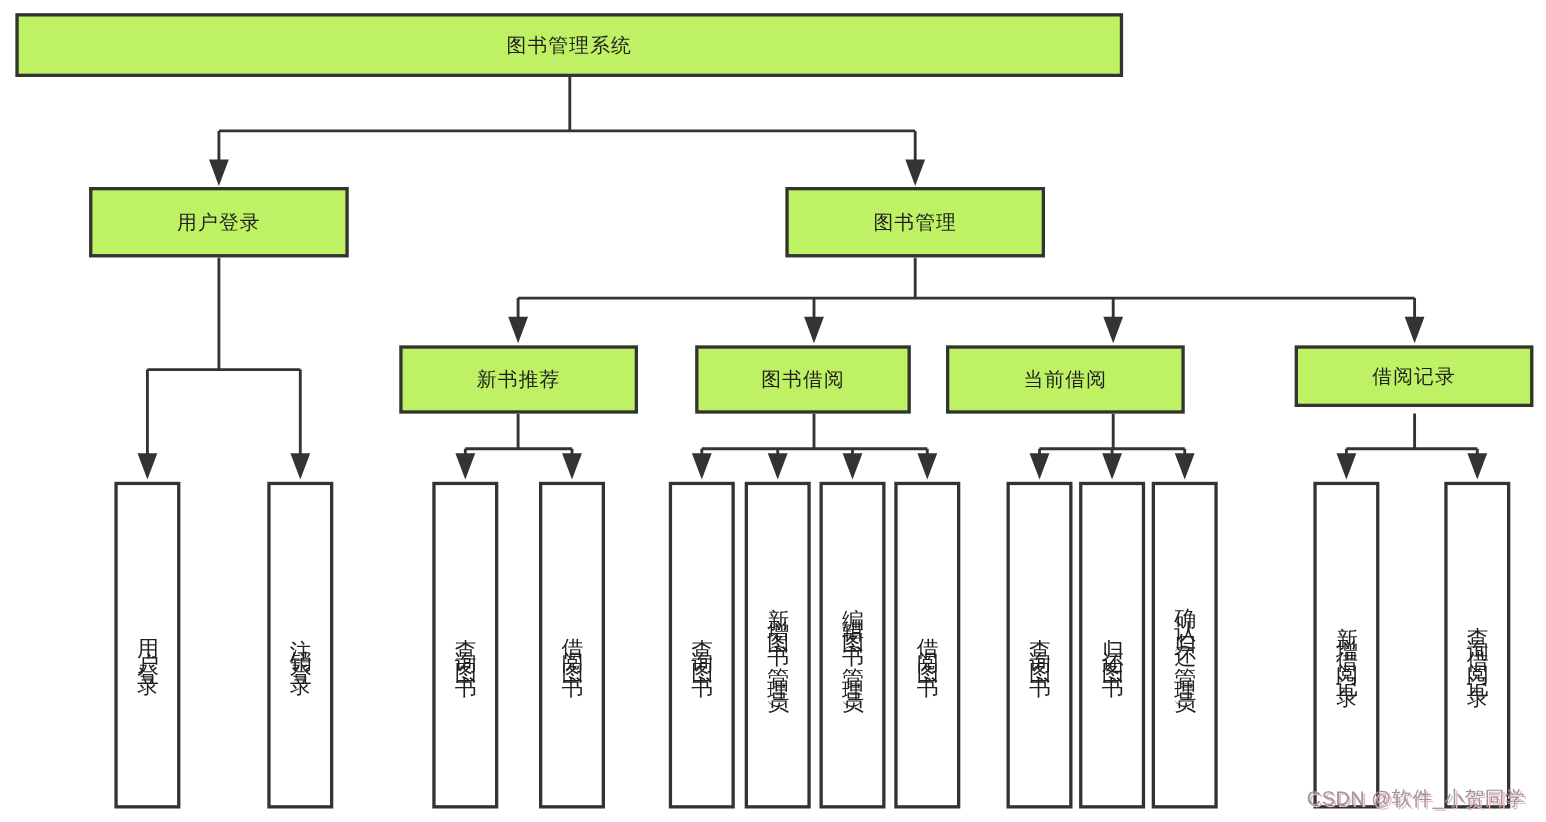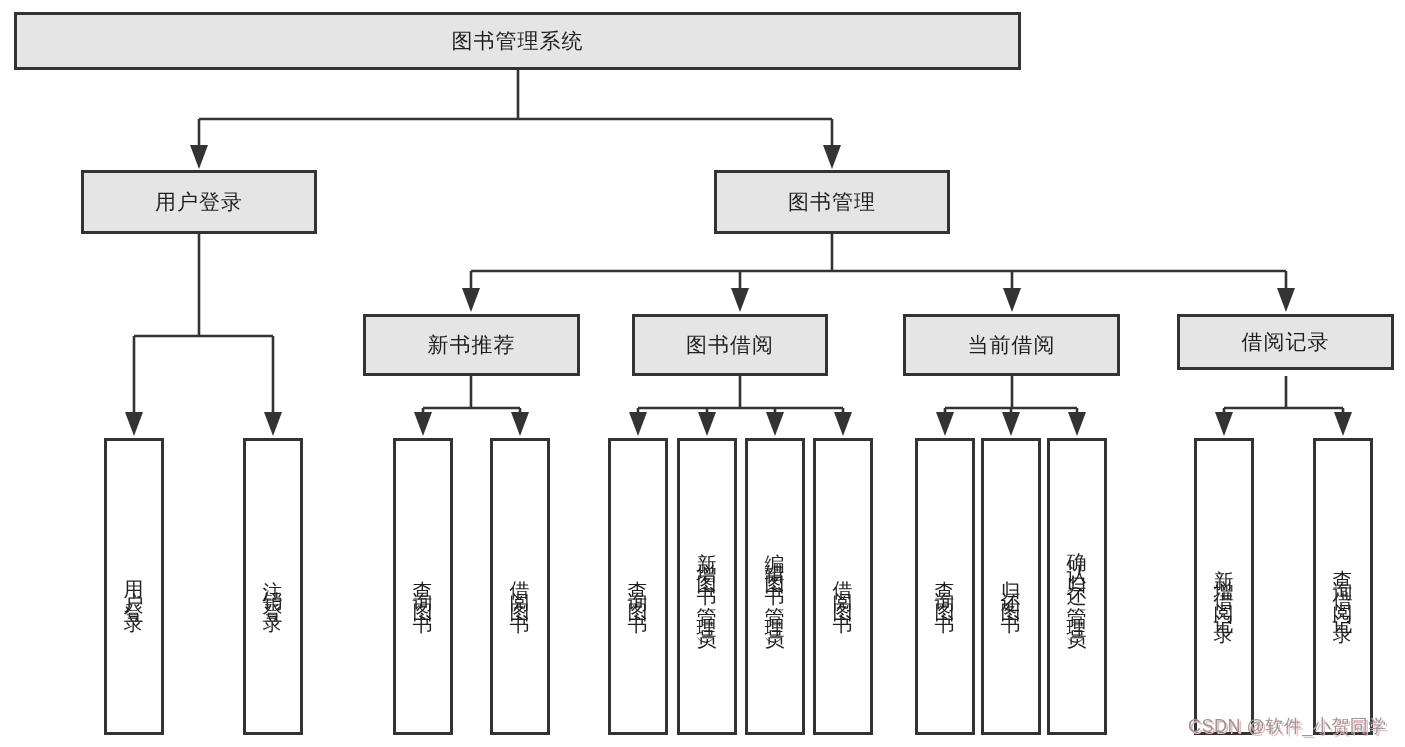--- a/index.html
+++ b/index.html
@@ -2,24 +2,24 @@
 <html><head>
 <meta charset="utf-8">
 <style>
   html,body { margin:0; padding:0; background:#ffffff; }
   .canvas {
     position:relative; width:1405px; height:747px; background:#ffffff;
     font-family:"Liberation Sans","DejaVu Sans",sans-serif; overflow:hidden;
   }
   .wires { position:absolute; left:0; top:0; width:1405px; height:747px; }
   .node {
-    position:absolute; box-sizing:border-box; background:#e5e5e5;
+    position:absolute; box-sizing:border-box; background:#bef264;
     border:3px solid #333333; color:#1f1f1f;
     display:flex; align-items:center; justify-content:center;
-    font-size:21px; letter-spacing:1px; white-space:nowrap;
+    font-size:18px; letter-spacing:1px; white-space:nowrap;
   }
   .vnode {
     position:absolute; box-sizing:border-box; background:#ffffff;
     border:3px solid #333333; color:#1f1f1f;
     display:flex; align-items:center; justify-content:center;
     width:60px; top:438px; height:297px;
   }
   .vnode span {
     writing-mode:vertical-rl; text-orientation:mixed;
     font-size:20px; letter-spacing:11px; line-height:1;
@@ -98,21 +98,21 @@
     </g>
   </svg>
 
   <div class="node" style="left:14px; top:12px; width:1007px; height:58px;">图书管理系统</div>
 
   <div class="node" style="left:81px; top:170px; width:236px; height:64px;">用户登录</div>
   <div class="node" style="left:714px; top:170px; width:236px; height:64px;">图书管理</div>
 
   <div class="node" style="left:363px; top:314px; width:217px; height:62px;">新书推荐</div>
   <div class="node" style="left:632px; top:314px; width:196px; height:62px;">图书借阅</div>
-  <div class="node" style="left:903px; top:314px; width:217px; height:62px;">当前借阅</div>
+  <div class="node" style="left:860px; top:314px; width:217px; height:62px;">当前借阅</div>
   <div class="node" style="left:1177px; top:314px; width:217px; height:56px;">借阅记录</div>
 
   <div class="vnode" style="left:104px;">
     <span>用户登录</span>
   </div>
   <div class="vnode" style="left:243px;">
     <span>注销登录</span>
   </div>
   <div class="vnode" style="left:393px;">
     <span>查询图书</span>

